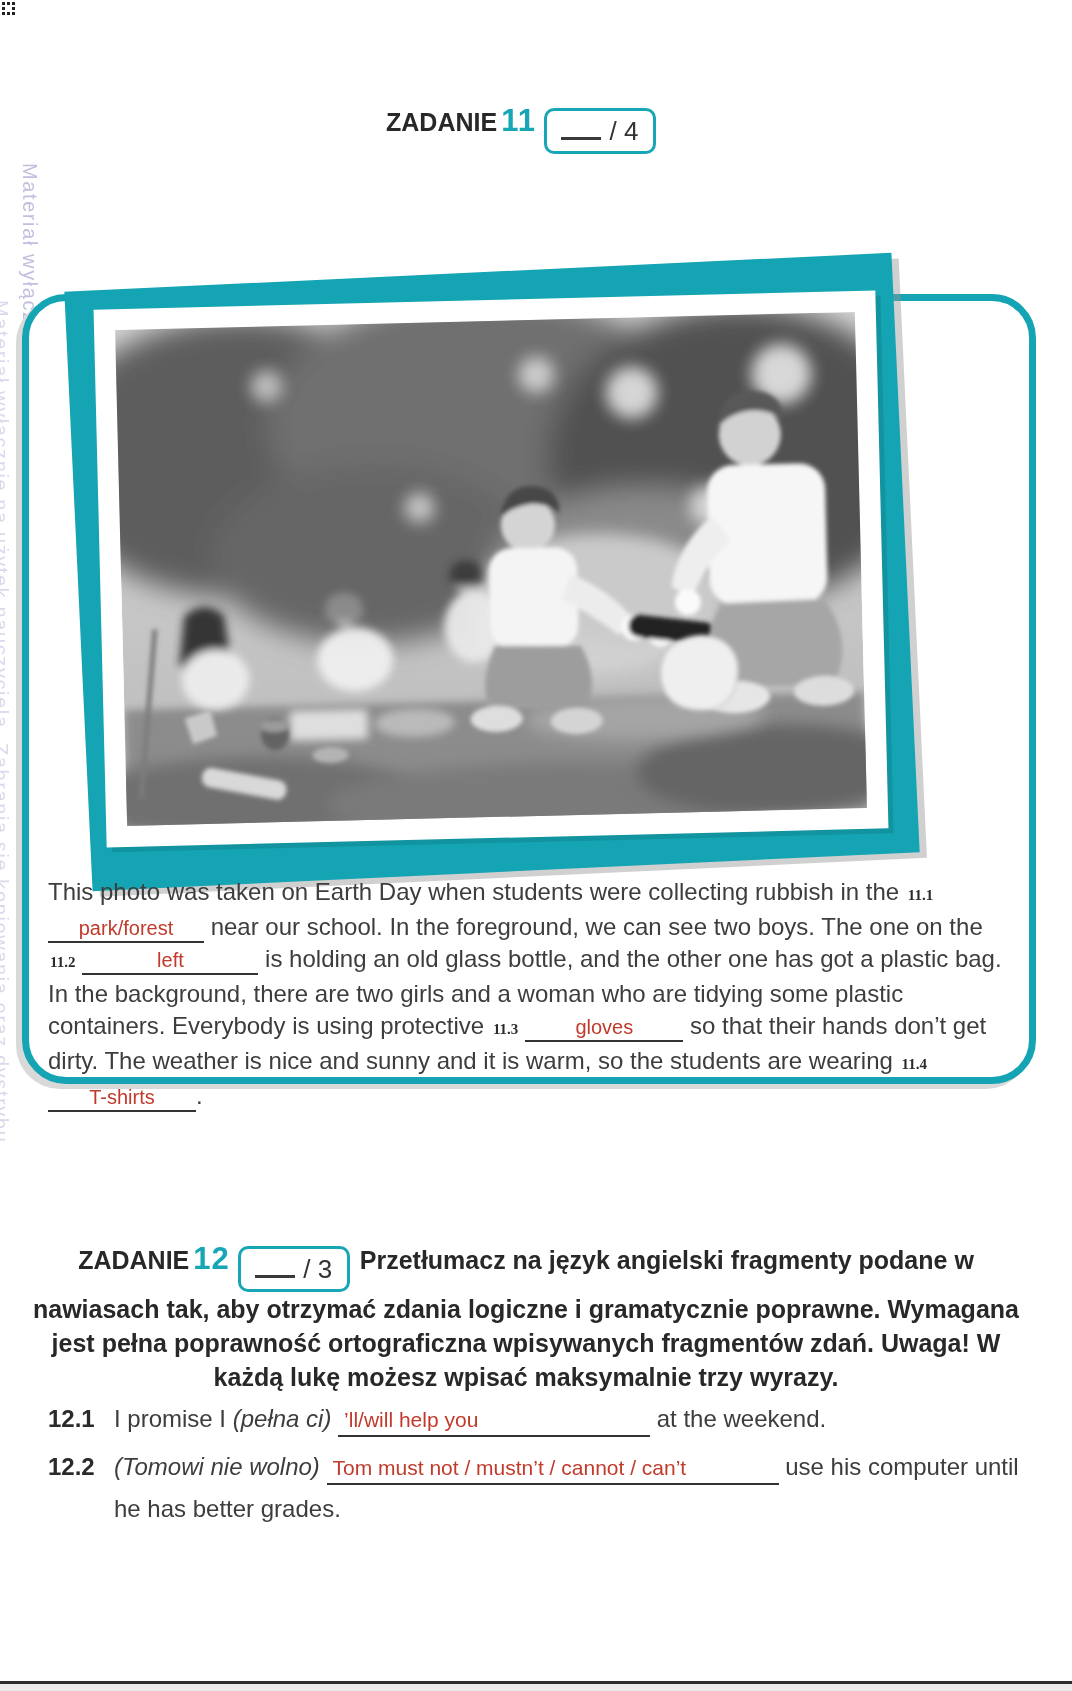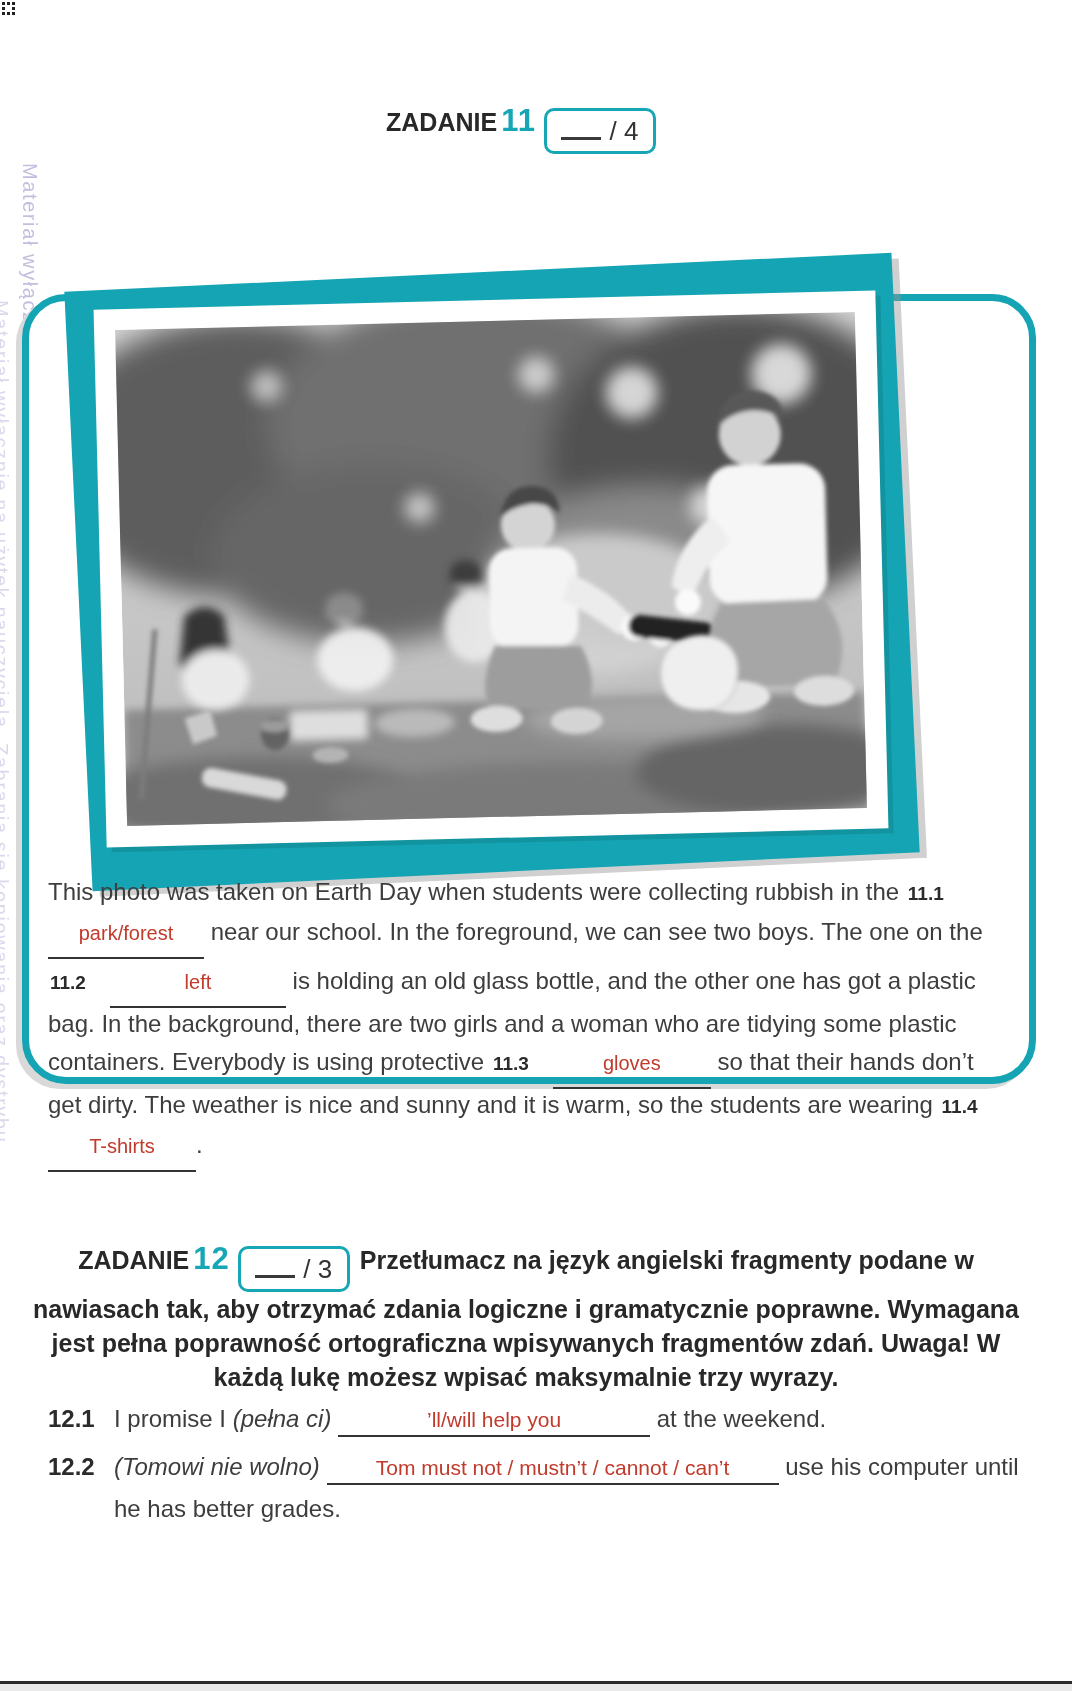--- a/index.html
+++ b/index.html
@@ -46,33 +46,33 @@
     box-shadow:5px 5px 0 rgba(0,0,0,.10);
   }
   .photo-card svg{display:block;margin:21px;}
   
   .description{
     position:absolute;left:48px;top:876px;width:962px;
     font-size:24px;line-height:32px;color:#3d3d3d;
   }
   .blank{
     display:inline-block;border-bottom:2.5px solid #333;text-align:center;
-    line-height:20px;padding:0 4px 14px 4px;margin-top:12px;
+    line-height:20px;padding:0 4px 3px 4px;
   }
   .blank .answer{color:#c13a2b;font-size:20px;white-space:nowrap;}
-  .blank-num{font-weight:bold;font-size:19px;color:#2b2b2b;margin:0 24px 0 2px;}
+  .blank-num{font-weight:bold;font-size:15px;color:#2b2b2b;margin:0 7px 0 2px;font-family:Liberation Serif, serif;}
   .w1{min-width:148px;} .w2{min-width:168px;} .w3{min-width:150px;} .w4{min-width:140px;}
   
   .items{position:absolute;left:48px;top:1398px;width:990px;font-size:24px;color:#3d3d3d;}
   .item{display:flex;margin-bottom:6px;line-height:42px;}
   .item .num{flex:0 0 66px;font-weight:bold;color:#2b2b2b;}
   .item .content{flex:1;}
   .prompt{font-style:italic;}
   .iblank{
-    display:inline-block;border-bottom:2.5px solid #333;text-align:center;
+    display:inline-block;border-bottom:2.5px solid #333;text-align:left;
     line-height:22px;padding:0 6px 4px 6px;
   }
   .iblank .answer{color:#c13a2b;font-size:21px;white-space:nowrap;}
   .iw1{min-width:300px;} .iw2{min-width:440px;} .iw3{min-width:238px;}
   
   .bottom-rule{position:absolute;left:0;top:1681px;width:100%;height:3px;background:#2c2c2c;}
   .bottom-strip{position:absolute;left:0;top:1684px;width:100%;height:7px;background:#eaeaea;}
 </style>
 </head>
 <body>

